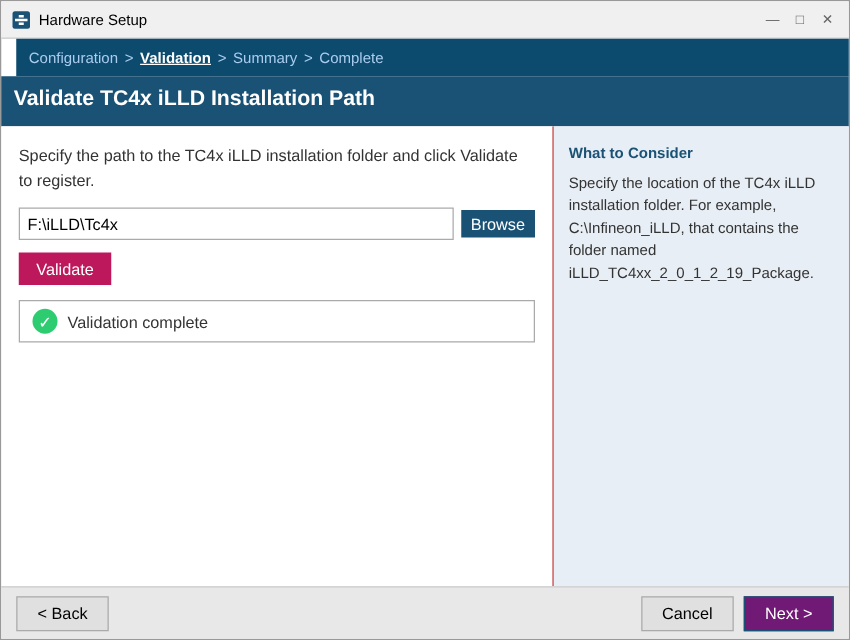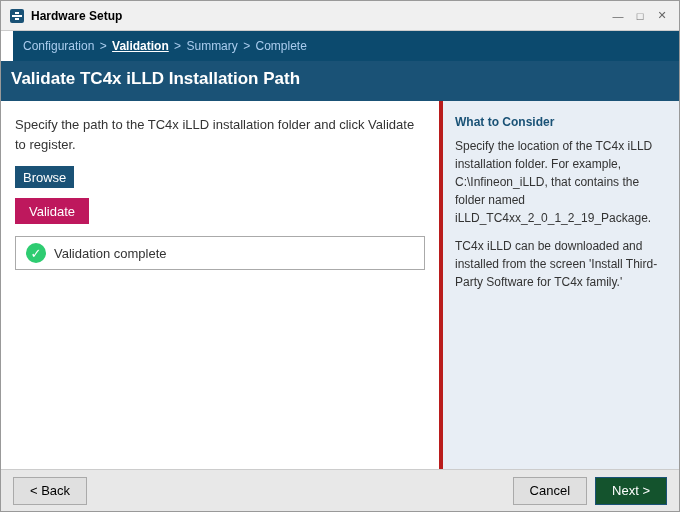--- a/index.html
+++ b/index.html
@@ -33,21 +33,20 @@
       height: 16px;
       margin-right: 6px;
       display: flex;
       align-items: center;
       justify-content: center;
     }
     .title-bar-text {
       font-size: 12px;
       color: #000;
       flex: 1;
-      font-weight: bold;
     }
     .title-bar-controls {
       display: flex;
       gap: 4px;
     }
     .title-bar-btn {
       width: 18px;
       height: 18px;
       display: flex;
       align-items: center;
@@ -84,21 +83,21 @@
     }
     .content-area {
       display: flex;
       flex: 1;
       overflow: hidden;
     }
     .main-panel {
       flex: 1;
       padding: 14px 14px;
       background: #fff;
-      border-right: 4px solid #b91c1c;
+      border-right: 1px solid #b91c1c;
     }
     .side-panel {
       width: 236px;
       padding: 12px 12px;
       background: #e8eef5;
       font-size: 12px;
       color: #333;
       line-height: 1.5;
     }
     .side-panel h3 {
@@ -189,21 +188,21 @@
       background: #e0e0e0;
       border: 1px solid #aaa;
       height: 28px;
       padding: 0 16px;
       font-size: 13px;
       cursor: pointer;
       font-family: 'Segoe UI', Arial, sans-serif;
       color: #000;
     }
     .footer-btn.primary {
-      background: #14532d;
+      background: #701a75;
       color: #fff;
       border: 1px solid #1a5276;
     }
     .sep { color: #aaccee; margin: 0 2px; }
   </style>
 </head>
 <body>
 
 <div class="window">
 
@@ -237,35 +236,35 @@
   <div class="page-header">
     <h1>Validate TC4x iLLD Installation Path</h1>
   </div>
 
   <div class="content-area">
 
     <div class="main-panel">
       <p class="description">Specify the path to the TC4x iLLD installation folder and click Validate to register.</p>
 
       <div class="path-row">
+        <input class="path-input" type="text" value="F:\iLLD\Tc4x" style="">
         <button class="browse-btn">Browse</button>
       </div>
 
       <button class="validate-btn">Validate</button>
 
       <div class="validation-result">
         <div class="check-icon">✓</div>
         <span>Validation complete</span>
       </div>
     </div>
 
     <div class="side-panel">
       <h3>What to Consider</h3>
       <p>Specify the location of the TC4x iLLD installation folder. For example, C:\Infineon_iLLD, that contains the folder named iLLD_TC4xx_2_0_1_2_19_Package.</p>
-      <p>TC4x iLLD can be downloaded and installed from the screen 'Install Third-Party Software for TC4x family.'</p>
     </div>
 
   </div>
 
   <div class="footer">
     <div class="footer-left">
       <button class="footer-btn">&lt; Back</button>
     </div>
     <div class="footer-right">
       <button class="footer-btn">Cancel</button>

